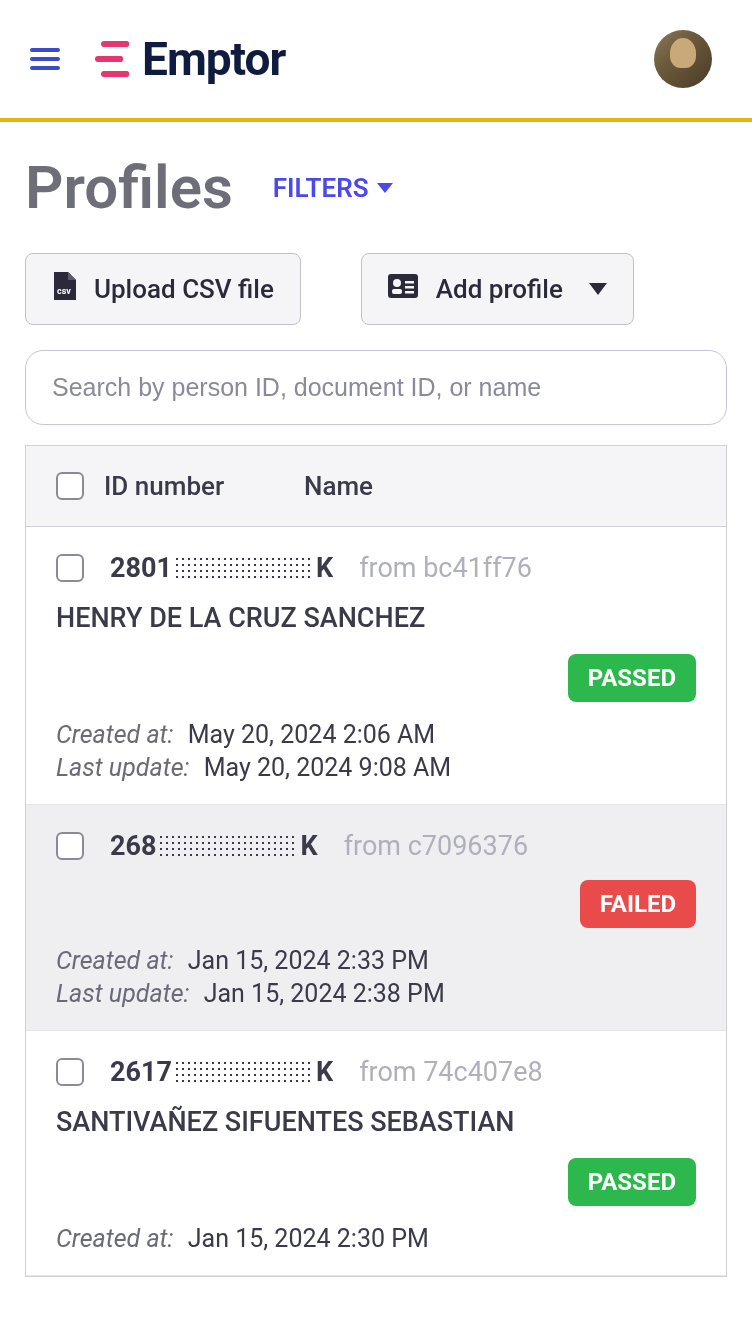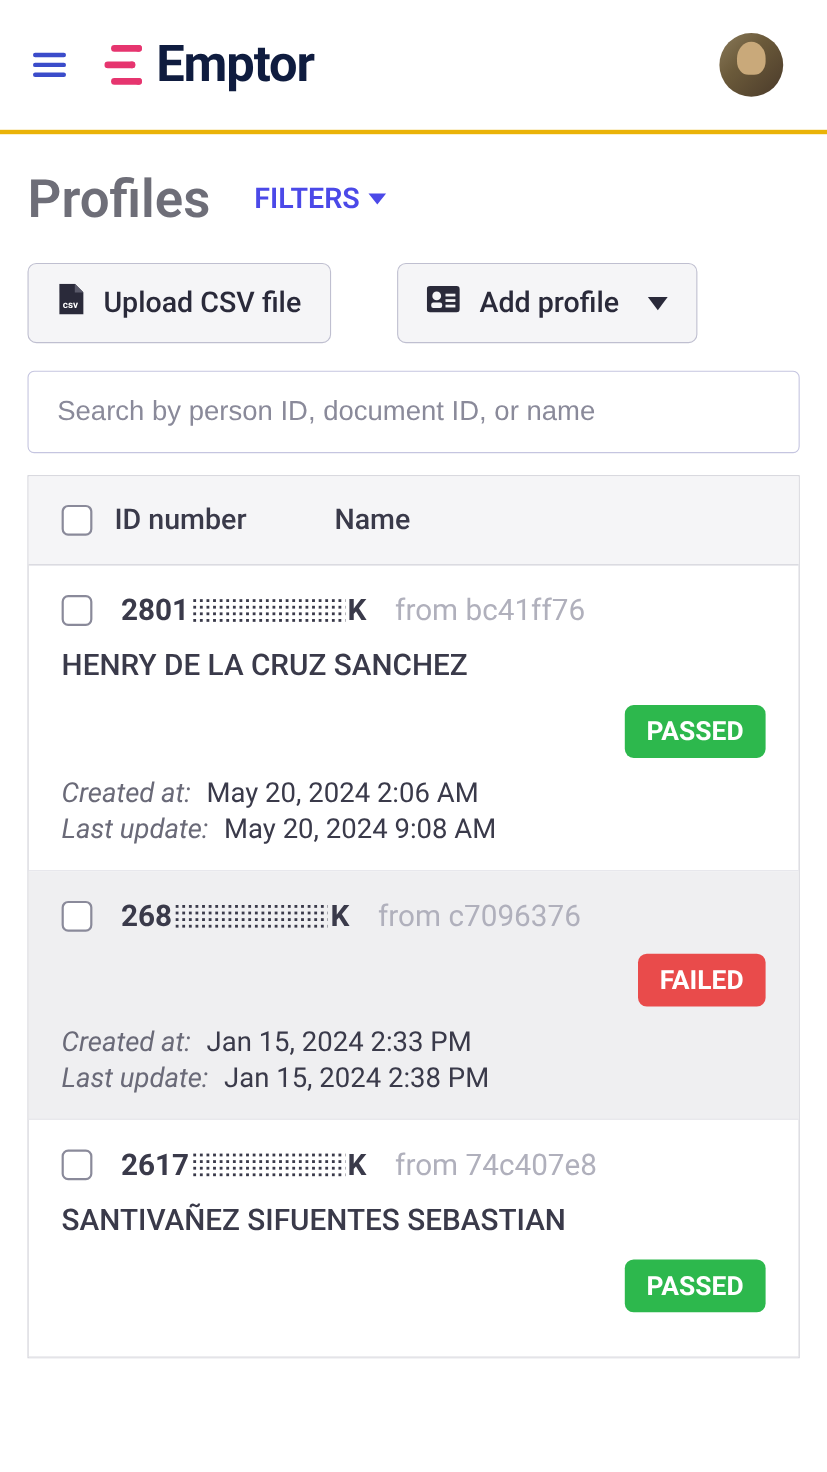--- a/index.html
+++ b/index.html
@@ -70,21 +70,21 @@
       background:#c9a97a;
       border-radius:50% 50% 40% 40%;
     }
     .page-title-row {
       display: flex;
       align-items: center;
       gap: 40px;
       padding: 30px 25px 20px;
     }
     .page-title {
-      font-size: 48px;
+      font-size: 60px;
       font-weight: 600;
       color: #6e6e78;
     }
     .filters {
       font-size: 26px;
       font-weight: 600;
       color: #4b49e8;
       display: flex;
       align-items: center;
       gap: 8px;
@@ -123,21 +123,21 @@
       border-top: 12px solid #2a2a3a;
       margin-left: 8px;
     }
     .search-wrap {
       padding: 0 25px 20px;
     }
     .search-input {
       width: 100%;
       padding: 22px 26px;
       border: 1px solid #c5c5e0;
-      border-radius: 6px;
+      border-radius: 18px;
       font-size: 25px;
       color: #737373;
       background: #fff;
     }
     .search-input::placeholder {
       color: #8a8a9a;
     }
     .table {
       margin: 0 25px;
       border: 1px solid #d0d0d8;
@@ -360,15 +360,19 @@
             <span class="redacted"></span>
             <span>K</span>
       </div>
       <div class="from-text">from 74c407e8</div>
     </div>
     <div class="person-name">SANTIVAÑEZ SIFUENTES SEBASTIAN</div>
     <div class="status-row">
       <span class="badge passed">PASSED</span>
     </div>
 
+      <div class="meta-line">
+        <span class="meta-label">Created at:</span>
+        <span>Jan 15, 2024 2:30 PM</span>
+      </div>
   </div>
     </div>
 </div>
 
 </body></html>

